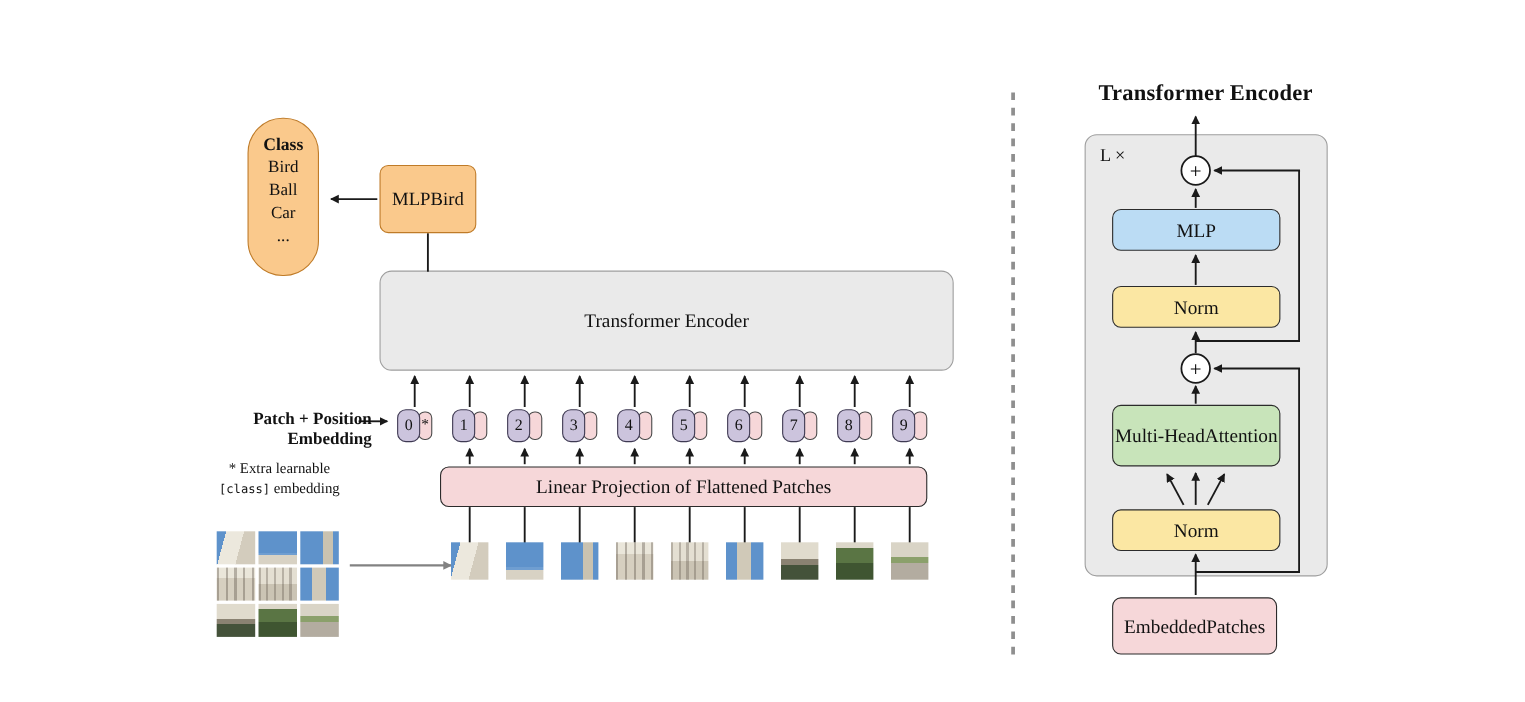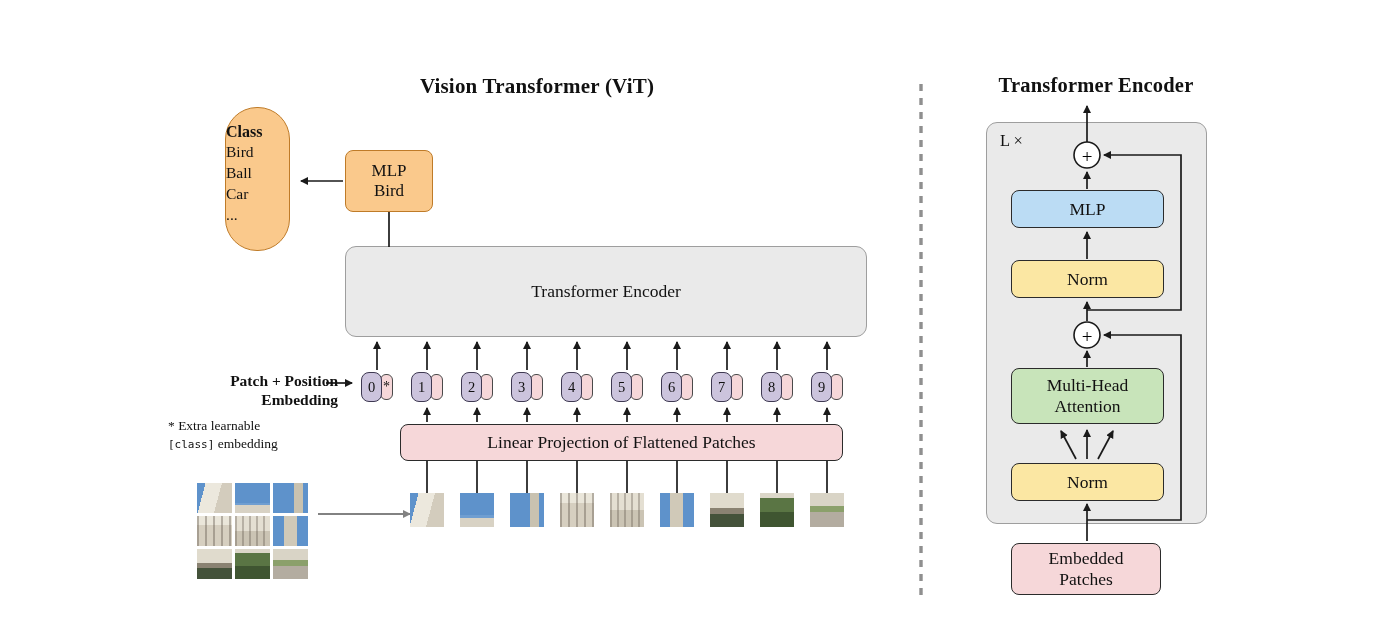--- a/index.html
+++ b/index.html
@@ -12,46 +12,46 @@
   .right-title{left:946px;top:74px;width:300px;font-size:20.5px}
 
   .bigbox{position:absolute;z-index:1;background:var(--gray-fill,#EAEAEA);
     border:1.5px solid var(--gray-border,#9E9E9E);border-radius:11px;
     display:flex;align-items:center;justify-content:center;font-size:17.5px}
   .encoder-left{left:345px;top:246px;width:522px;height:91px}
   .encoder-right{left:986px;top:122px;width:221px;height:402px}
 
   .loop-label{position:absolute;left:1000px;top:131px;z-index:10;font-size:16.5px}
 
-  .smallbox{position:absolute;z-index:10;display:flex;flex-direction:column;align-items:center;
+  .smallbox{position:absolute;z-index:10;display:flex;flex-direction:row;align-items:center;
     justify-content:center;text-align:center;border:1.4px solid #2b2b2b;border-radius:8px;
     font-size:17.5px;line-height:1.18}
   .orange{background:var(--orange-fill,#FAC98C);border-color:var(--orange-border,#BF7B28)}
   .pinkbox{background:var(--pink-fill,#F6D7D9)}
   .bluebox{background:var(--blue-fill,#BBDCF4)}
   .yellowbox{background:var(--yellow-fill,#FBE7A3)}
   .greenbox{background:var(--green-fill,#C8E4BA)}
 
   .mlp-head{left:345px;top:150px;width:88px;height:62px;font-size:17px}
   .linear-proj{left:400px;top:424px;width:443px;height:37px;font-size:17.5px}
 
   .class-pill{position:absolute;left:225px;top:107px;width:65px;height:144px;z-index:10;
     background:var(--orange-fill,#FAC98C);border:1.6px solid var(--orange-border,#BF7B28);
-    border-radius:32px;padding-top:13px;font-size:15.5px;line-height:1.34}
+    border-radius:32px;text-align:center;padding-top:13px;font-size:15.5px;line-height:1.34}
   .class-heading{font-weight:bold;font-size:16px}
 
   .rt-mlp{left:1011px;top:190px;width:153px;height:38px}
   .rt-norm1{left:1011px;top:260px;width:153px;height:38px}
   .rt-mha{left:1011px;top:368px;width:153px;height:56px}
   .rt-norm2{left:1011px;top:463px;width:153px;height:38px}
   .rt-emb{left:1011px;top:543px;width:150px;height:52px}
 
   .pp-label{position:absolute;left:166px;top:371px;width:172px;z-index:10;text-align:right;
     font-weight:bold;font-size:15.5px;line-height:1.25}
-  .footnote{position:absolute;left:168px;top:417px;width:172px;z-index:10;text-align:left;
+  .footnote{position:absolute;left:168px;top:417px;width:172px;z-index:10;text-align:center;
     font-size:13.5px;line-height:1.35}
   .footnote code{font-family:"DejaVu Sans Mono",monospace;font-size:11px}
 
   .token{position:absolute;top:372px;z-index:10;display:flex;align-items:flex-start}
   .tok-num{position:relative;z-index:2;width:21px;height:30px;background:var(--purple-fill,#CCC4DD);
     border:1.3px solid #3e3952;border-radius:8px;font-size:14.5px;
     display:flex;align-items:center;justify-content:center}
   .tok-patch{position:relative;z-index:1;width:13px;height:26px;margin-left:-2px;margin-top:2px;
     background:var(--pink-fill,#F6D7D9);border:1.3px solid #4a4a4a;border-radius:6px;font-size:14px;
     display:flex;align-items:center;justify-content:center}
@@ -149,21 +149,20 @@
     </g>
 
     <g>
       <circle cx="1087" cy="155" r="13" fill="#ffffff" stroke="#1a1a1a" stroke-width="1.6"></circle>
       <text x="1087" y="156" text-anchor="middle" dominant-baseline="central" font-size="19">+</text>
       <circle cx="1087" cy="335" r="13" fill="#ffffff" stroke="#1a1a1a" stroke-width="1.6"></circle>
       <text x="1087" y="336" text-anchor="middle" dominant-baseline="central" font-size="19">+</text>
     </g>
   </svg>
 
-  <div class="title left-title">Vision Transformer (ViT)</div>
 
   <div class="class-pill">
     <div class="class-heading">Class</div>
     <div>Bird</div>
     <div>Ball</div>
     <div>Car</div>
     <div>...</div>
   </div>
 
   <div class="smallbox orange mlp-head">

